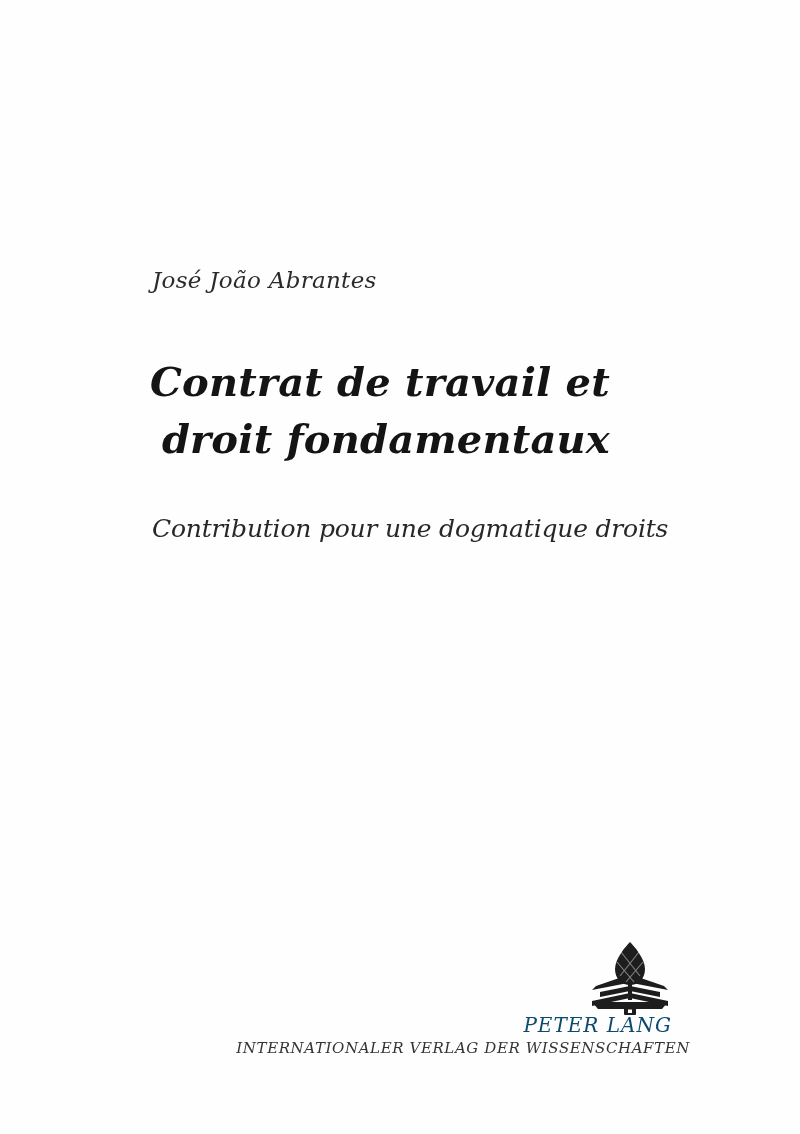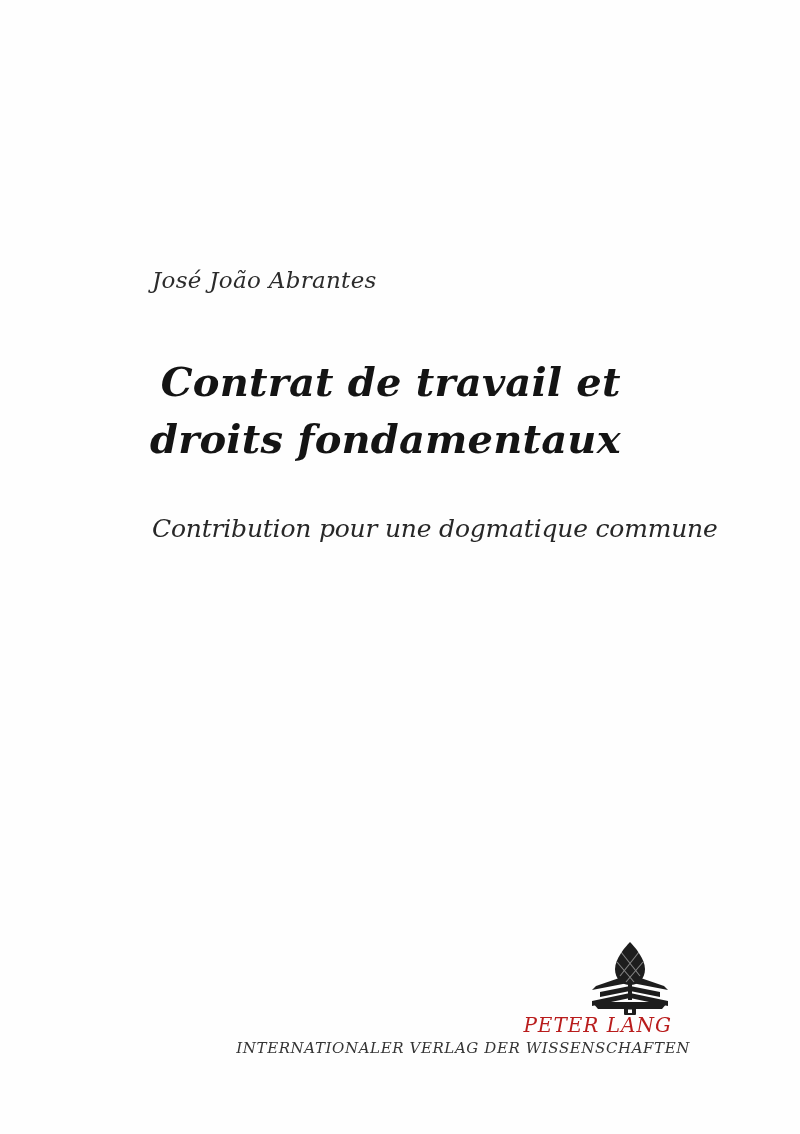--- a/index.html
+++ b/index.html
@@ -29,42 +29,42 @@
     font-size:25px;line-height:35px;
     color:#272727;letter-spacing:-0.2px;
   }
   .subtitle .line{display:block;white-space:nowrap;}
   .logo{
     position:absolute;left:588px;top:942px;
   }
   .publisher-name{
     position:absolute;top:1014px;right:128px;
     font-size:20px;line-height:23px;
-    letter-spacing:1px;color:#b91c1c;white-space:nowrap;
+    letter-spacing:1px;color:#0c4a6e;white-space:nowrap;
   }
   .publisher-tagline{
     position:absolute;top:1040px;right:110px;
     font-size:15px;line-height:17px;
     letter-spacing:0.6px;color:#343434;white-space:nowrap;text-align:right;
   }
 </style>
 </head>
 <body>
 
 <div class="page">
 
   <div class="author">José João Abrantes</div>
 
   <h1 class="title">
     <span class="line">Contrat de travail et</span>
-    <span class="line">droits fondamentaux</span>
+    <span class="line">droit fondamentaux</span>
   </h1>
 
   <div class="subtitle">
-    <span class="line">Contribution pour une dogmatique commune</span>
+    <span class="line">Contribution pour une dogmatique droits</span>
   </div>
 
   <svg class="logo" width="84" height="76" viewBox="0 0 84 76" aria-hidden="true">
     <g fill="#1d1d1d">
 
       <g>
         <path d="M42,0 C47,5 57,17 57,27 C57,37 50,43 42,43 C34,43 27,37 27,27 C27,17 37,5 42,0 Z"></path>
 
         <path d="M40,33 L8,44 L4,48 L40,41 Z"></path>
         <path d="M44,33 L76,44 L80,48 L44,41 Z"></path>

